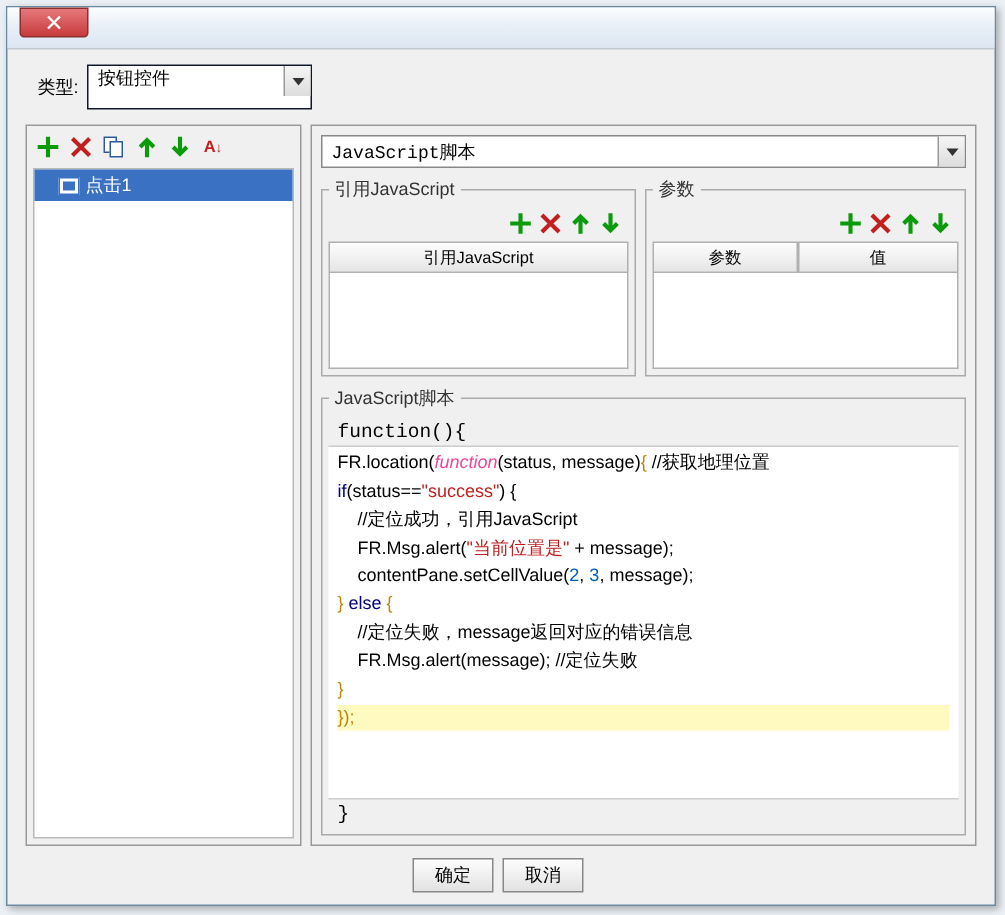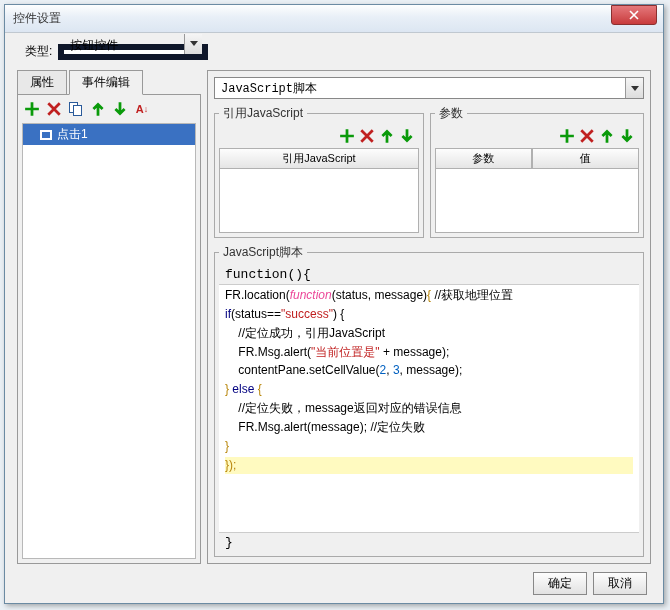--- a/index.html
+++ b/index.html
@@ -3,21 +3,21 @@
 <meta charset="utf-8">
 <style>
 *{box-sizing:border-box;margin:0;padding:0;font-family:"Microsoft YaHei",SimSun,Arial,sans-serif;font-size:12px}
 body{background:#eaf0f5;width:670px;height:610px;overflow:hidden}
 .window{width:660px;height:600px;margin:4px;background:#f0f0f0;border:1px solid #6b8ba3;box-shadow:2px 2px 5px rgba(0,0,0,0.3)}
 .titlebar{height:28px;background:linear-gradient(#fdfefe,#e8eff7 45%,#dce6f2);display:flex;align-items:center;padding-left:8px;border-bottom:1px solid #c0c8d0}
 .titlebar-text{flex:1;color:#333}
 .close-btn{width:46px;height:20px;background:linear-gradient(#e5787b,#c83b3c);border:1px solid #8a3030;border-radius:0 0 3px 3px;margin-right:6px;margin-top:-8px;display:flex;align-items:center;justify-content:center;color:#fff;font-weight:bold;font-size:11px;cursor:pointer}
 .content{padding:10px 12px 8px 12px;height:calc(100% - 28px);display:flex;flex-direction:column}
 .type-row{display:flex;align-items:center;gap:6px;margin-bottom:10px;padding-left:8px}
-.type-combo{width:150px;height:16px;border:6px solid #0f172a;display:flex;align-items:flex-end;background:#fff}
+.type-combo{width:150px;height:30px;border:1px solid #0f172a;display:flex;align-items:flex-start;background:#fff}
 .type-combo span{flex:1;padding:0 6px}
 .combo-arrow{width:18px;height:20px;background:linear-gradient(#f5f5f5,#ddd);border-left:1px solid #999;display:flex;align-items:center;justify-content:center}
 .tri-down{width:0;height:0;border-left:4px solid transparent;border-right:4px solid transparent;border-top:5px solid #333}
 .body{display:flex;flex:1;gap:6px;min-height:0}
 .left-pane{width:184px;display:flex;flex-direction:column}
 .tabs{display:flex;margin-bottom:-1px;z-index:1}
 .tab{padding:3px 12px;border:1px solid #999;background:#e8e8e8;margin-right:2px;cursor:pointer}
 .tab.active{background:#f0f0f0;border-bottom:1px solid #f0f0f0}
 .tab-body{flex:1;border:1px solid #999;padding:4px;display:flex;flex-direction:column;background:#f0f0f0}
 .left-toolbar{display:flex;gap:6px;align-items:center;padding:2px 2px 6px 2px}
@@ -52,52 +52,47 @@
 .fn-line{padding:2px 6px;font-family:"SimSun","Courier New",monospace;font-size:13px;border-bottom:1px solid #ccc}
 .code-area{flex:1;background:#fff;overflow:auto;font-family:"SimSun","Courier New",monospace;font-size:13px;line-height:1.45;padding:2px 6px;white-space:pre}
 .c-kw{color:#000080;font-weight:normal}
 .c-fn{color:#ec4899;font-style:italic}
 .c-str{color:#c02020}
 .c-cmt{color:#000000}
 .c-num{color:#0060c0}
 .c-brace{color:#b8860b}
 .hl{background:#fffac0;display:block}
 .close-brace{padding:2px 6px;font-family:"SimSun","Courier New",monospace;font-size:13px;border-top:1px solid #ccc}
-.footer{display:flex;justify-content:flex-end;gap:6px;padding:8px 4px 0 0}
+.footer{display:flex;justify-content:center;gap:6px;padding:8px 4px 0 0}
 .btn{padding:2px 14px;border:1px solid #888;background:linear-gradient(#fdfdfd,#e2e2e2);cursor:pointer}
 </style>
 </head>
 <body>
 
 <div class="window">
   <div class="titlebar">
-    <span class="titlebar-text">控件设置</span>
     <div class="close-btn">
       <svg viewBox="0 0 10 10" width="10" height="10">
           <path d="M1 1 L9 9 M9 1 L1 9" stroke="#fff" stroke-width="1.6"></path>
         </svg>
     </div>
   </div>
   <div class="content">
     <div class="type-row">
       <span>类型:</span>
       <div class="type-combo">
         <span>按钮控件</span>
         <div class="combo-arrow">
             <div class="tri-down"></div>
           </div>
       </div>
     </div>
 
     <div class="body">
       <div class="left-pane">
-        <div class="tabs">
-          <div class="tab">属性</div>
-          <div class="tab active">事件编辑</div>
-        </div>
         <div class="tab-body">
           <div class="left-toolbar">
             <div class="ico">
                 <svg viewBox="0 0 14 14">
                   <path d="M7 1v12M1 7h12" stroke="#0a9a0a" stroke-width="2.4"></path>
                 </svg>
               </div>
             <div class="ico">
                 <svg viewBox="0 0 14 14">
                   <path d="M2 2l10 10M12 2L2 12" stroke="#c02020" stroke-width="2.4"></path>

